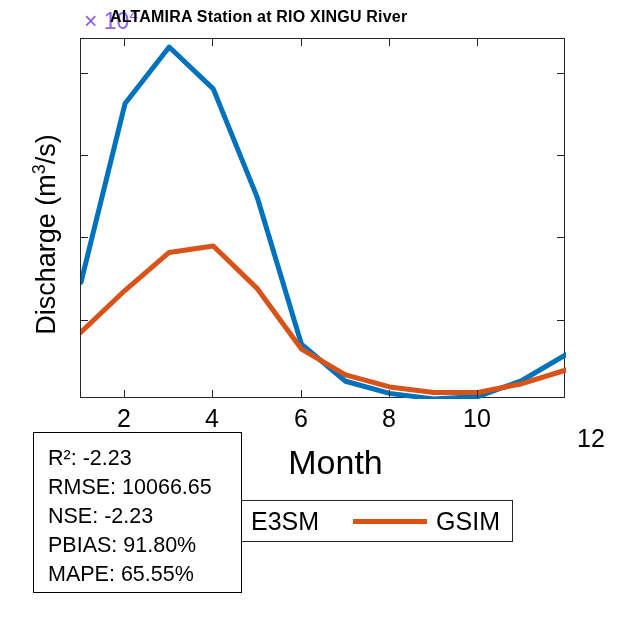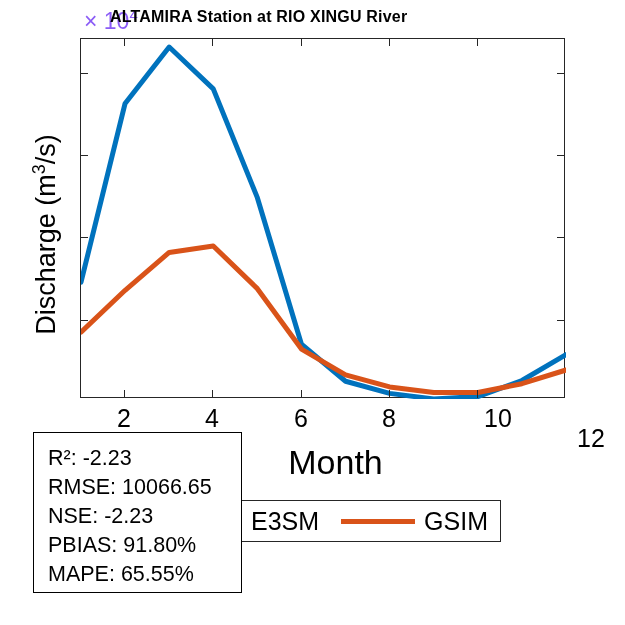--- a/index.html
+++ b/index.html
@@ -133,21 +133,21 @@
     border: 1.3px solid #262626;
     background: #ffffff;
     display: flex;
     align-items: center;
     padding: 0 12px;
     box-sizing: border-box;
   }
   .legend-entry {
     display: flex;
     align-items: center;
-    margin-right: 22px;
+    margin-right: 34px;
   }
   .legend-entry:last-child { margin-right: 0; }
   .legend-swatch {
     display: inline-block;
     height: 5px;
     margin-right: 9px;
   }
   .legend-swatch.short { width: 7px; }
   .legend-swatch.long  { width: 74px; }
   .legend-text {
@@ -215,21 +215,21 @@
   <div class="xtick-mark" style="left:301px;"></div>
   <div class="xtick-mark top" style="left:301px;"></div>
   <div class="xtick-label" style="left:301px;">6</div>
 
   <div class="xtick-mark" style="left:389px;"></div>
   <div class="xtick-mark top" style="left:389px;"></div>
   <div class="xtick-label" style="left:389px;">8</div>
 
   <div class="xtick-mark" style="left:477px;"></div>
   <div class="xtick-mark top" style="left:477px;"></div>
-  <div class="xtick-label" style="left:498px;">10</div>
+  <div class="xtick-label" style="left:477px;">10</div>
 
   <div class="xtick-label" style="left:591px;margin-top:20px;">12</div>
 
   <div id="ylabel">
     <span>Discharge (m</span><span class="ylab-sup">3</span><span>/s)</span>
   </div>
   <div id="xlabel">Month</div>
 
   <div id="legend">
     <div class="legend-entry">

